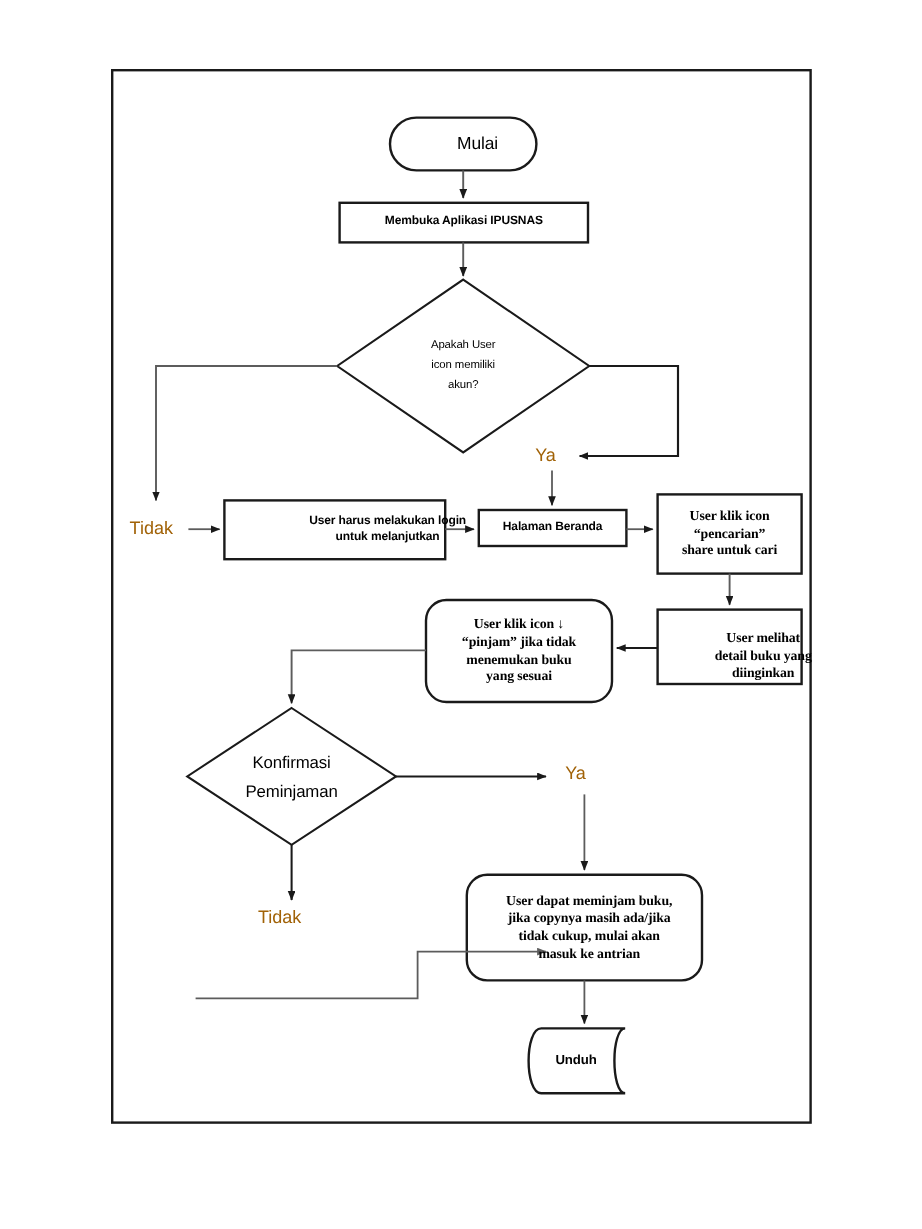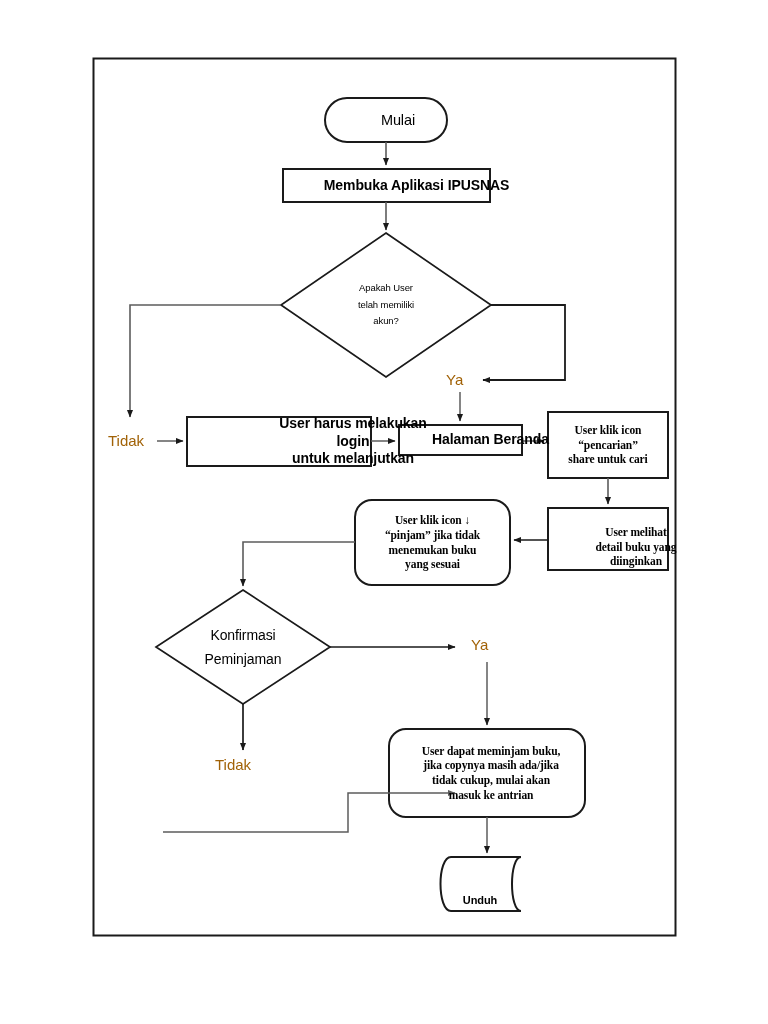--- a/index.html
+++ b/index.html
@@ -44,21 +44,21 @@
     letter-spacing: -0.1px;
   }
   .edge-label {
     position: absolute;
     color: #a16207;
     font-family: "Liberation Sans", sans-serif;
     font-weight: normal;
     line-height: 1;
   }
   .t-mulai   { font-size: 14.5px; font-weight: normal; }
-  .t-proc    { font-size: 14px; margin-left: 30px; }
+  .t-proc    { font-size: 10px; }
   .t-dec     { font-size: 9.5px; font-weight: normal; line-height: 1.75; }
   .t-dec2    { font-size: 14px; font-weight: normal; line-height: 1.75; }
   .t-small   { font-size: 11.5px; font-family: Liberation Serif, serif; }
   .t-unduh   { font-size: 11px; }
   .t-lbl-big { font-size: 15px; }
 </style>
 </head>
 <body>
 
 <div id="canvas-root">
@@ -128,21 +128,21 @@
     <path d="M163,832 L348,832 L348,793 L455,793" fill="none" stroke="#5c5c5c" stroke-width="1.5" marker-end="url(#arrowGray)"></path>
 
     <line x1="487" y1="817" x2="487" y2="853" stroke="#5c5c5c" stroke-width="1.5" marker-end="url(#arrow)"></line>
   </svg>
 
   <div class="node-text t-mulai" style="left:325px; top:98px; width:122px; height:44px;margin-left:12px;">Mulai</div>
 
   <div class="node-text t-proc" style="left:283px; top:169px; width:207px; height:33px;">Membuka Aplikasi IPUSNAS</div>
 
   <div class="node-text t-dec" style="left:306px; top:272px; width:160px; height:66px;">Apakah User
-telah memiliki
+icon memiliki
 akun?</div>
 
   <div class="node-text t-proc" style="left:189px; top:417px; width:180px; height:49px;padding-left:44px;">User harus melakukan login
 untuk melanjutkan</div>
 
   <div class="node-text t-proc" style="left:399px; top:425px; width:123px; height:30px;">Halaman Beranda</div>
 
   <div class="node-text t-small" style="left:548px; top:412px; width:120px; height:66px;">User klik icon
 “pencarian”
 share untuk cari</div>
@@ -157,21 +157,21 @@
 yang sesuai</div>
 
   <div class="node-text t-dec2" style="left:183px; top:623px; width:120px; height:48px;">Konfirmasi
 Peminjaman</div>
 
   <div class="node-text t-small" style="left:391px; top:729px; width:200px; height:88px;">User dapat meminjam buku,
 jika copynya masih ada/jika
 tidak cukup, mulai akan
 masuk ke antrian</div>
 
-  <div class="node-text t-unduh" style="left:441px; top:857px; width:78px; height:54px;margin-top:16px;">Unduh</div>
+  <div class="node-text t-unduh" style="left:441px; top:857px; width:78px; height:54px;">Unduh</div>
 
   <div class="edge-label t-lbl-big" style="left:108px; top:433px;">Tidak</div>
 
   <div class="edge-label t-lbl-big" style="left:446px; top:372px;">Ya</div>
 
   <div class="edge-label t-lbl-big" style="left:471px; top:637px;">Ya</div>
 
   <div class="edge-label t-lbl-big" style="left:215px; top:757px;">Tidak</div>
 
 </div>

